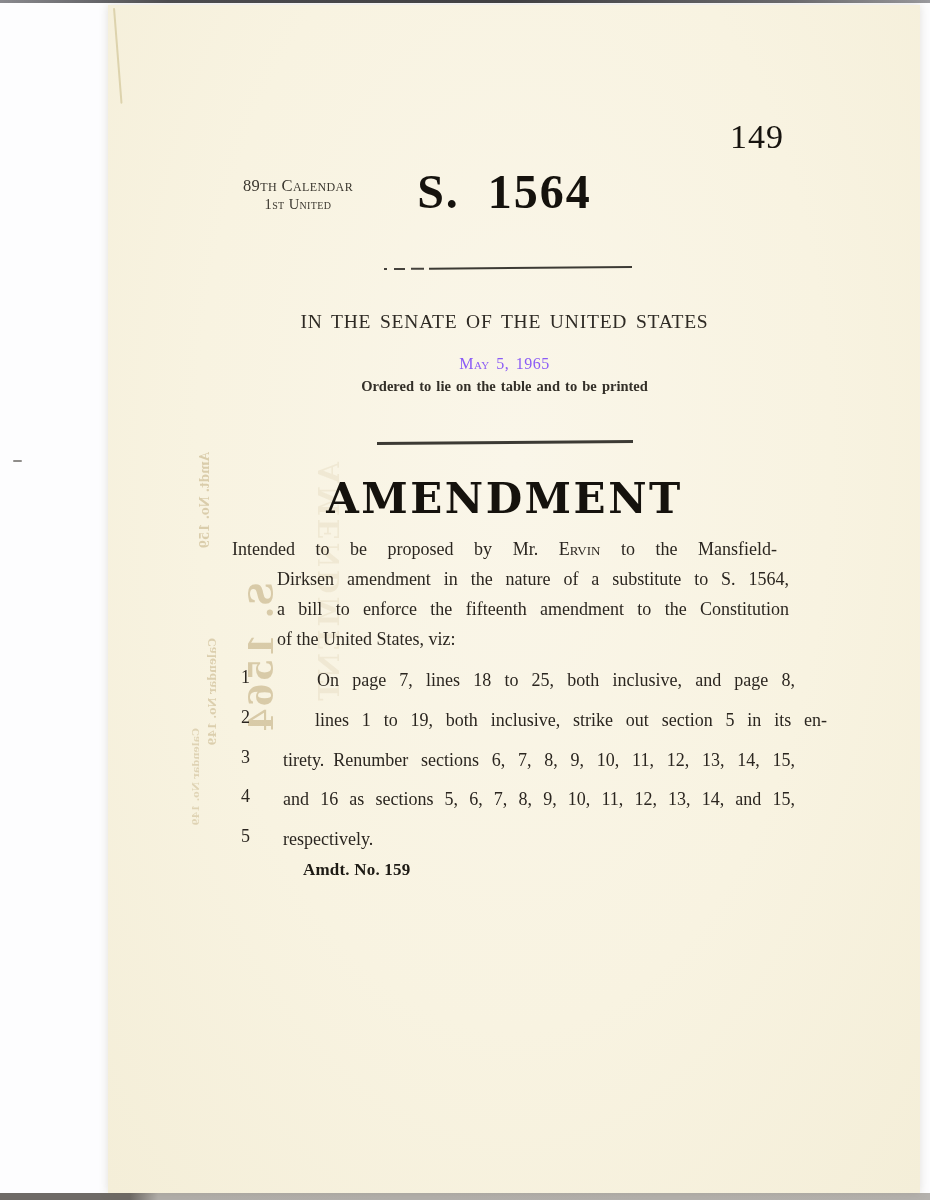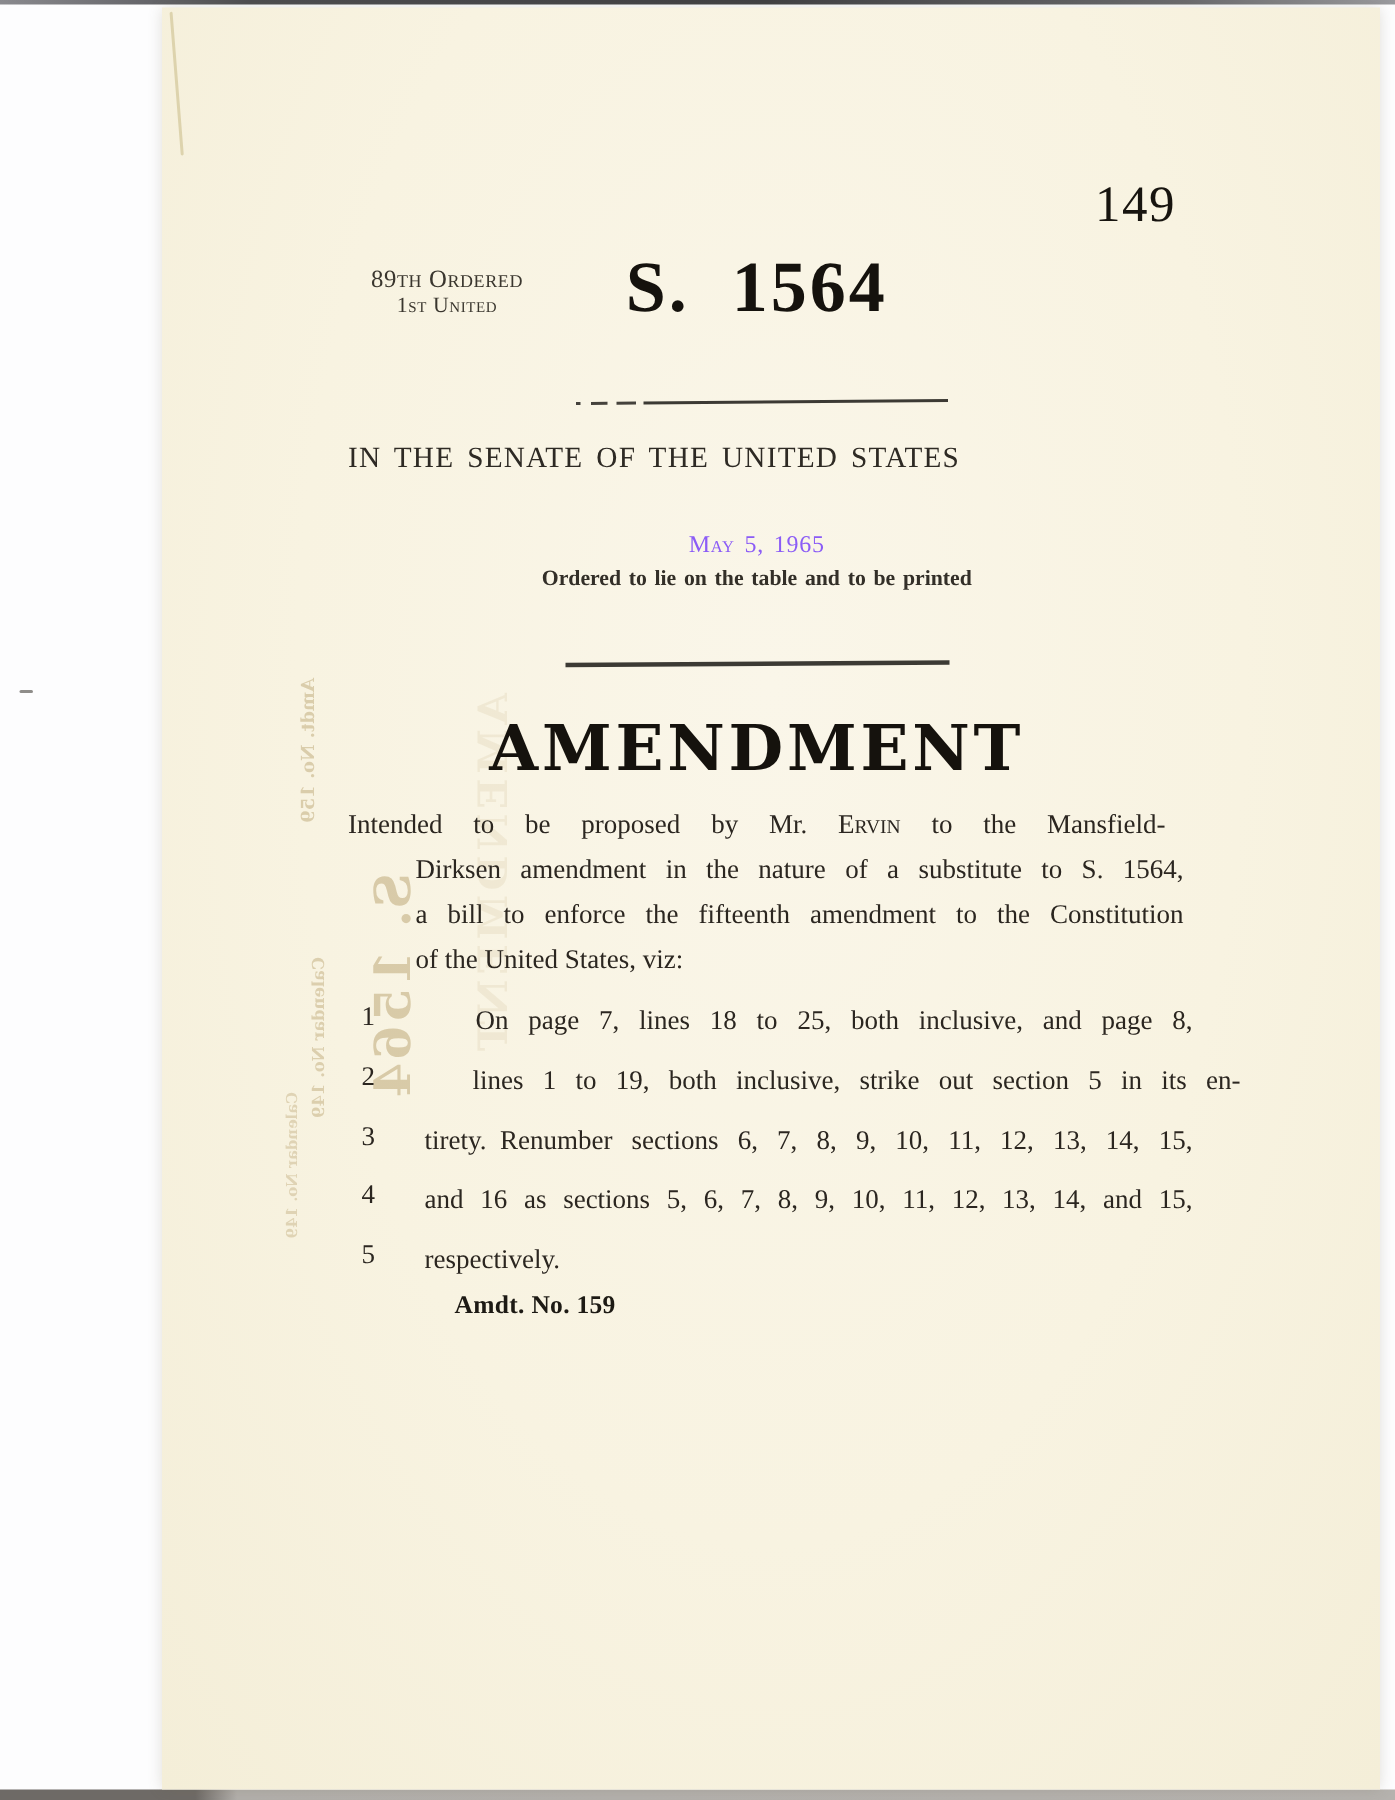--- a/index.html
+++ b/index.html
@@ -38,21 +38,21 @@
   
   .rule1{left:384px;top:266px;width:248px;height:4px;display:flex;align-items:center;
     transform:rotate(-0.5deg);}
   .rule1 .dot{width:3px;height:2px;background:#45423c;margin-right:7px;}
   .rule1 .dash1{width:11px;height:2px;background:#45423c;margin-right:6px;}
   .rule1 .dash2{width:13px;height:2px;background:#45423c;margin-right:5px;}
   .rule1 .line{flex:1;height:2.5px;background:#3c3a34;}
   .rule2{left:377px;top:441px;width:256px;height:2.5px;background:#3c3a34;transform:rotate(-0.4deg);}
 
   
-  .senate-line{left:232px;top:295px;width:545px;
+  .senate-line{left:232px;top:311px;width:545px;text-align:center;
     font-size:19.5px;letter-spacing:0.8px;word-spacing:3px;color:#2e2a24;}
   .date-line{left:232px;top:355px;width:545px;text-align:center;
     font-variant:small-caps;font-size:16px;letter-spacing:0.5px;word-spacing:2px;color:#8b5cf6;}
   .ordered-line{left:232px;top:378px;width:545px;text-align:center;
     font-size:14.5px;word-spacing:1.5px;color:#332f28;font-weight:bold;}
 
   
   .doc-title{left:232px;top:474px;width:545px;text-align:center;
     font-size:42px;font-weight:bold;letter-spacing:2.5px;color:#15120d;
     font-family:"DejaVu Serif","Liberation Serif",serif;}
@@ -91,21 +91,21 @@
 <div class="ghost g-title">AMENDMENT</div>
 <div class="ghost g-bill">S. 1564</div>
 <div class="ghost g-cal1">Calendar No. 149</div>
 <div class="ghost g-cal2">Calendar No. 149</div>
 
 <div class="abs calendar">
   <span class="num">149</span>
 </div>
 
 <div class="abs congress">
-  <div class="l1">89th Ordered</div>
+  <div class="l1">89th Calendar</div>
   <div class="l2">1st United</div>
 </div>
 
 <div class="abs bill-number">S. 1564</div>
 
 <div class="abs rule1">
   <span class="dot"></span>
   <span class="dash1"></span>
   <span class="dash2"></span>
   <span class="line"></span>

